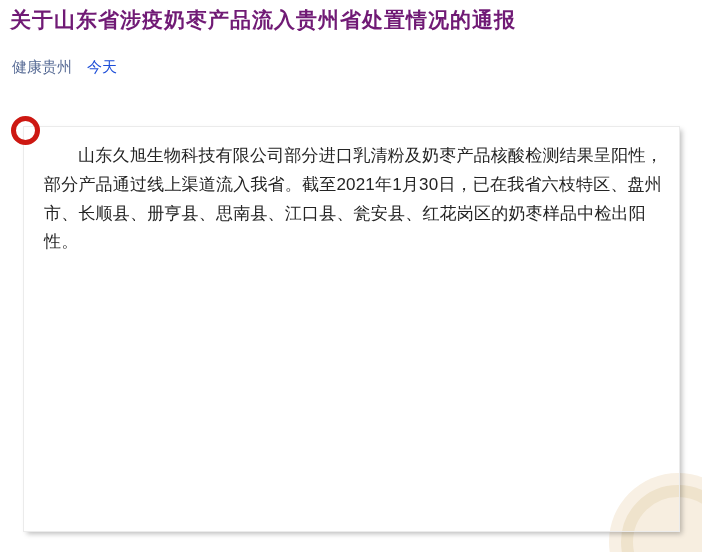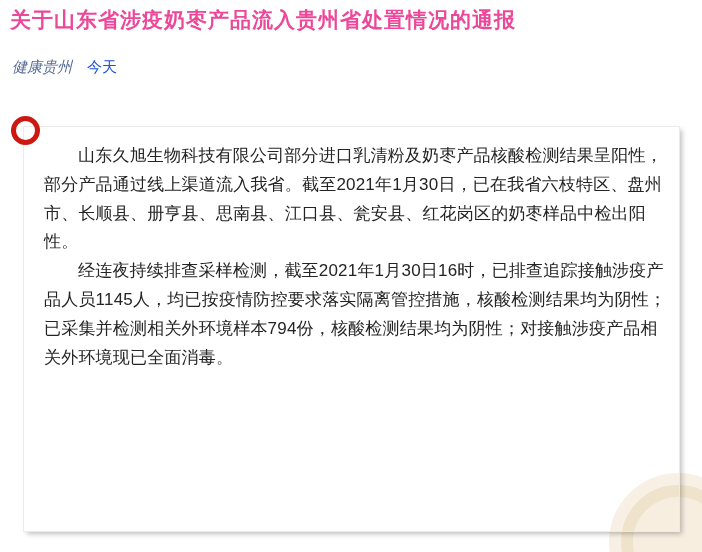--- a/index.html
+++ b/index.html
@@ -9,36 +9,35 @@
     background: #ffffff;
     overflow: hidden;
     font-family: "Liberation Sans", sans-serif;
   }
   .page-title {
     position: absolute;
     left: 10px; top: 6px;
     margin: 0;
     font-size: 21px;
     font-weight: bold;
-    color: #ec4899;
+    color: #701a75;
     letter-spacing: 1px;
     white-space: nowrap;
   }
   .byline {
     position: absolute;
     left: 12px; top: 57px;
     font-size: 15px;
     line-height: 20px;
   }
   .account-name {
     color: #576b95;
     text-decoration: none;
     margin-right: 15px;
     cursor: pointer;
-    font-style: italic;
   }
   .publish-date { color: #1d4ed8; }
 
   
   .deco-circle {
     position: absolute;
     left: 609px; top: 473px;
     width: 138px; height: 138px;
     border-radius: 50%;
     background: #f8f0e4;
@@ -93,16 +92,15 @@
 <div class="byline">
   <a class="account-name">健康贵州</a><span class="publish-date">今天</span>
 </div>
 
 <div class="deco-circle">
   <div class="deco-ring"></div>
 </div>
 
 <article class="content-card">
   <p>山东久旭生物科技有限公司部分进口乳清粉及奶枣产品核酸检测结果呈阳性，部分产品通过线上渠道流入我省。截至2021年1月30日，已在我省六枝特区、盘州市、长顺县、册亨县、思南县、江口县、瓮安县、红花岗区的奶枣样品中检出阳性。</p>
-  <p>经连夜持续排查采样检测，截至2021年1月30日16时，已排查追踪接触涉疫产品人员1145人，均已按疫情防控要求落实隔离管控措施，核酸检测结果均为阴性；已采集并检测相关外环境样本794份，核酸检测结果均为阴性；对接触涉疫产品相关外环境现已全面消毒。</p>
 </article>
 
 <div class="annotation-ring"></div>
 
 </body></html>

